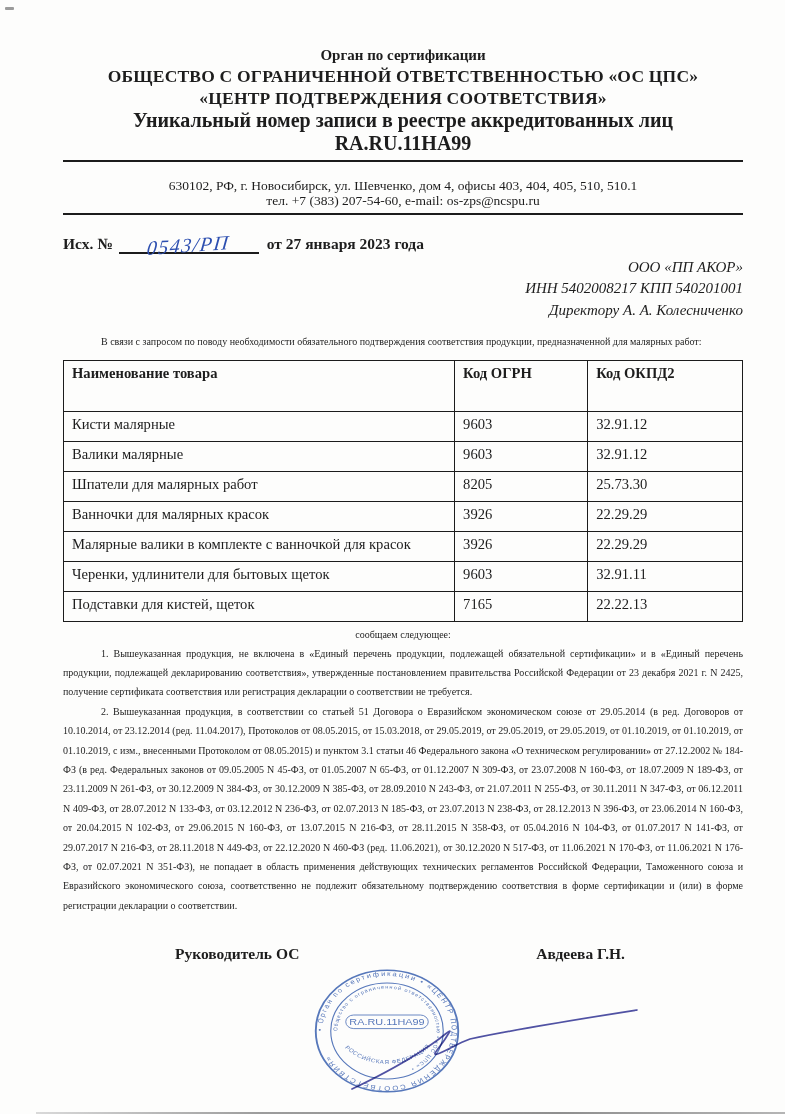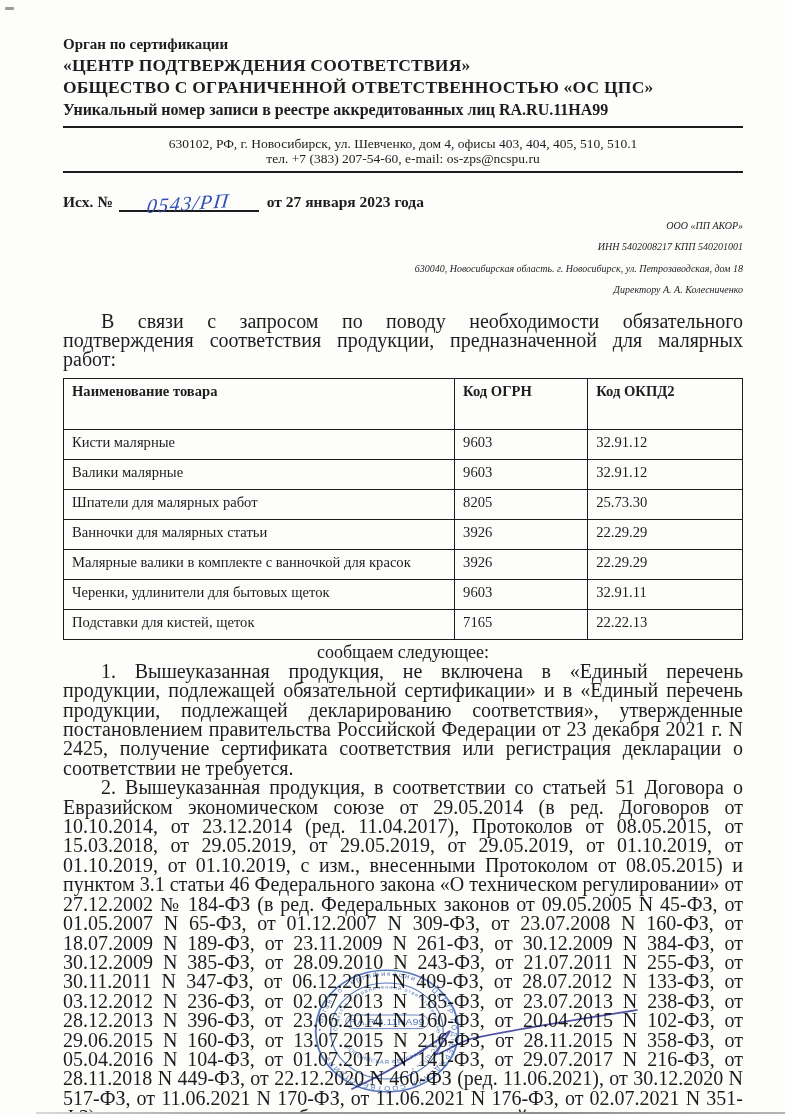--- a/index.html
+++ b/index.html
@@ -4,54 +4,54 @@
 <style>
   html,body{margin:0;padding:0;}
   body{
     width:785px;height:1114px;background:#fdfdfc;overflow:hidden;
     font-family:"Liberation Serif",serif;color:#1d1d1d;
   }
   .page{position:relative;width:785px;height:1114px;overflow:hidden;}
   .content{padding:0 42px 0 63px;}
 
   
-  .letterhead{text-align:left;padding-top:34px;font-weight:bold;}
+  .letterhead{text-align:center;padding-top:45px;font-weight:bold;}
   .lh1{font-size:15px;line-height:20px;}
   .lh2{font-size:17.5px;line-height:22px;letter-spacing:.2px;}
-  .lh4{font-size:16px;line-height:23px;}
+  .lh4{font-size:20px;line-height:23px;}
   .rule{height:2px;background:#1c1c1c;margin-top:5px;}
   .rule.thin{height:1.6px;margin-top:2px;}
-  .addr{text-align:center;font-size:13.5px;line-height:14.5px;padding:9px 0 3px;}
+  .addr{text-align:center;font-size:13.5px;line-height:14.5px;padding:17px 0 3px;}
 
   
   .refline{margin-top:15px;font-size:15.5px;font-weight:bold;line-height:24px;white-space:nowrap;}
   .ref-underline{display:inline-block;width:140px;border-bottom:2px solid #1c1c1c;text-align:center;margin:0 8px 0 6px;height:22px;}
   .handwriting{
     font-style:italic;font-weight:400;font-size:20px;color:#2d4fb0;
     display:inline-block;transform:rotate(-4deg) skewX(-10deg);position:relative;top:3px;letter-spacing:1.5px;
   }
 
   
-  .recipient{text-align:right;font-style:italic;font-size:10px;line-height:21.5px;margin-top:1px;}
+  .recipient{text-align:right;font-style:italic;font-size:15px;line-height:21.5px;margin-top:1px;}
 
   
-  .body-p{font-size:20px;line-height:19.4px;text-align:justify;text-indent:38px;margin:0;}
+  .body-p{font-size:10px;line-height:19.4px;text-align:justify;text-indent:38px;margin:0;}
   .intro{margin-top:11px;}
   .p-num{margin-top:0;}
 
   
   table.goods{width:100%;border-collapse:collapse;margin-top:8px;font-size:14.6px;padding-left:8px;}
   table.goods th,table.goods td{border:1.7px solid #1c1c1c;vertical-align:top;text-align:left;padding:4px 8px;}
   table.goods th{font-weight:bold;padding-bottom:29px;}
   table.goods td{font-weight:normal;padding-bottom:8px;}
   .col-name{width:57.6%;}
   .col-tnved{width:19.6%;}
   .col-okpd{width:22.8%;}
 
-  .after-table{text-align:center;font-size:18px;margin-top:3px;line-height:19px;}
+  .after-table{text-align:center;font-size:10px;margin-top:3px;line-height:19px;}
 
   
   .sig-row{display:flex;justify-content:space-between;font-weight:bold;font-size:15.5px;margin-top:30px;padding:0 118px 0 112px;}
 
   
   .stamp{position:absolute;left:312px;top:967px;width:150px;height:128px;mix-blend-mode:multiply;opacity:.88;}
   .stamp svg{width:100%;height:100%;}
 
   
   .ink-overlay{position:absolute;left:0;top:0;width:785px;height:1114px;pointer-events:none;mix-blend-mode:multiply;}
@@ -63,40 +63,39 @@
 </style>
 </head>
 <body>
 
 <div class="page">
   <div class="speck"></div>
 
   <div class="content">
     <div class="letterhead">
       <div class="lh1">Орган по сертификации</div>
+      <div class="lh2">ОБЩЕСТВО С ОГРАНИЧЕННОЙ ОТВЕТСТВЕННОСТЬЮ «ОС ЦПС»</div>
       <div class="lh2">«ЦЕНТР ПОДТВЕРЖДЕНИЯ СООТВЕТСТВИЯ»</div>
-      <div class="lh2">ОБЩЕСТВО С ОГРАНИЧЕННОЙ ОТВЕТСТВЕННОСТЬЮ «ОС ЦПС»</div>
       <div class="lh4">Уникальный номер записи в реестре аккредитованных лиц RA.RU.11НА99</div>
     </div>
 
     <div class="rule"></div>
     <div class="addr">
       <div>630102, РФ, г. Новосибирск, ул. Шевченко, дом 4, офисы 403, 404, 405, 510, 510.1</div>
       <div>тел. +7 (383) 207-54-60,  e-mail: os-zps@ncspu.ru</div>
     </div>
     <div class="rule thin"></div>
 
     <div class="refline">
       <span>Исх. №</span><span class="ref-underline"><span class="handwriting">0543/РП</span></span><span>от 27 января 2023 года</span>
     </div>
 
     <div class="recipient">
       <div>ООО «ПП АКОР»</div>
       <div>ИНН 5402008217 КПП 540201001</div>
-      <div>630040, Новосибирская область. г. Новосибирск, ул. Петрозаводская, дом 18</div>
       <div>Директору А. А. Колесниченко</div>
     </div>
 
     <p class="body-p intro">В связи с запросом по поводу необходимости обязательного подтверждения соответствия продукции, предназначенной для малярных работ:</p>
 
     <table class="goods">
       <colgroup>
           <col class="col-name">
           <col class="col-tnved">
           <col class="col-okpd">
@@ -118,21 +117,21 @@
           <td>Валики малярные</td>
           <td>9603</td>
           <td>32.91.12</td>
         </tr>
         <tr>
           <td>Шпатели для малярных работ</td>
           <td>8205</td>
           <td>25.73.30</td>
         </tr>
         <tr>
-          <td>Ванночки для малярных статьи</td>
+          <td>Ванночки для малярных красок</td>
           <td>3926</td>
           <td>22.29.29</td>
         </tr>
         <tr>
           <td>Малярные валики в комплекте с ванночкой для красок</td>
           <td>3926</td>
           <td>22.29.29</td>
         </tr>
         <tr>
           <td>Черенки, удлинители для бытовых щеток</td>

